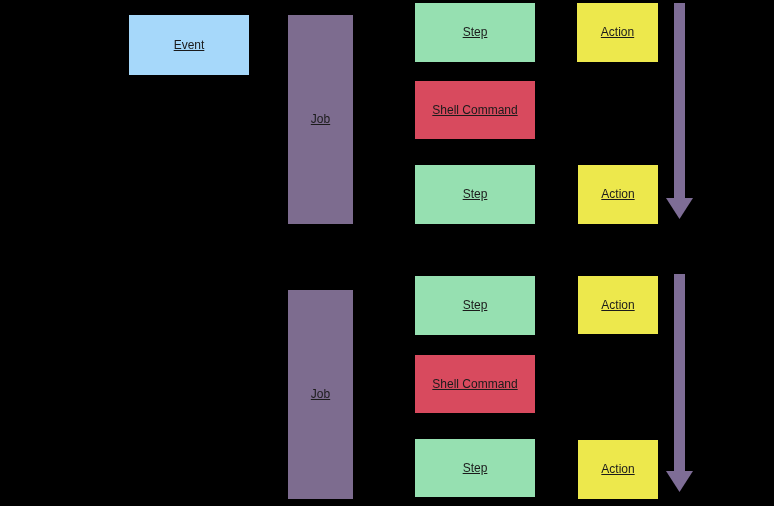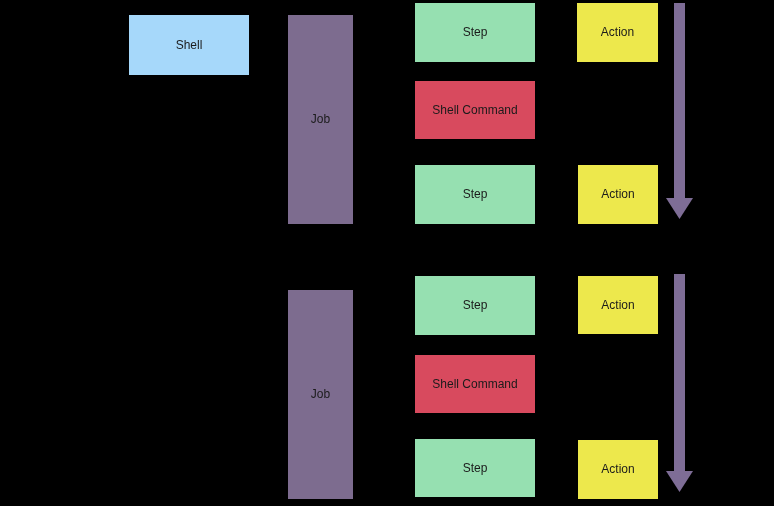--- a/index.html
+++ b/index.html
@@ -17,20 +17,21 @@
   }
   .node {
     position: absolute;
     display: flex;
     align-items: center;
     justify-content: center;
     text-align: center;
     font-size: 12px;
     line-height: 1.2;
     color: #1b1b1b;
+    text-decoration: underline;
   }
   .node span {
     display: block;
   }
   .arrow {
     position: absolute;
     width: 27px;
     display: flex;
     flex-direction: column;
     align-items: center;
@@ -45,21 +46,21 @@
     flex: 0 0 21px;
     clip-path: polygon(0 0, 100% 0, 50% 100%);
   }
 </style>
 </head>
 <body style="background-color: rgb(0, 0, 0);">
 
 <div class="canvas" style="color: rgb(27, 27, 27);">
 
   <div class="node" style="left: 129px; top: 15px; width: 120px; height: 60px; background-color: rgb(166, 216, 250);">
-    <span>Shell</span>
+    <span>Event</span>
   </div>
 
   <div class="node" style="left: 288px; top: 15px; width: 65px; height: 209px; background-color: rgb(125, 108, 143);">
     <span>Job</span>
   </div>
 
   <div class="node" style="left: 415px; top: 3px; width: 120px; height: 59px; background-color: rgb(150, 224, 177);">
     <span>Step</span>
   </div>
 

